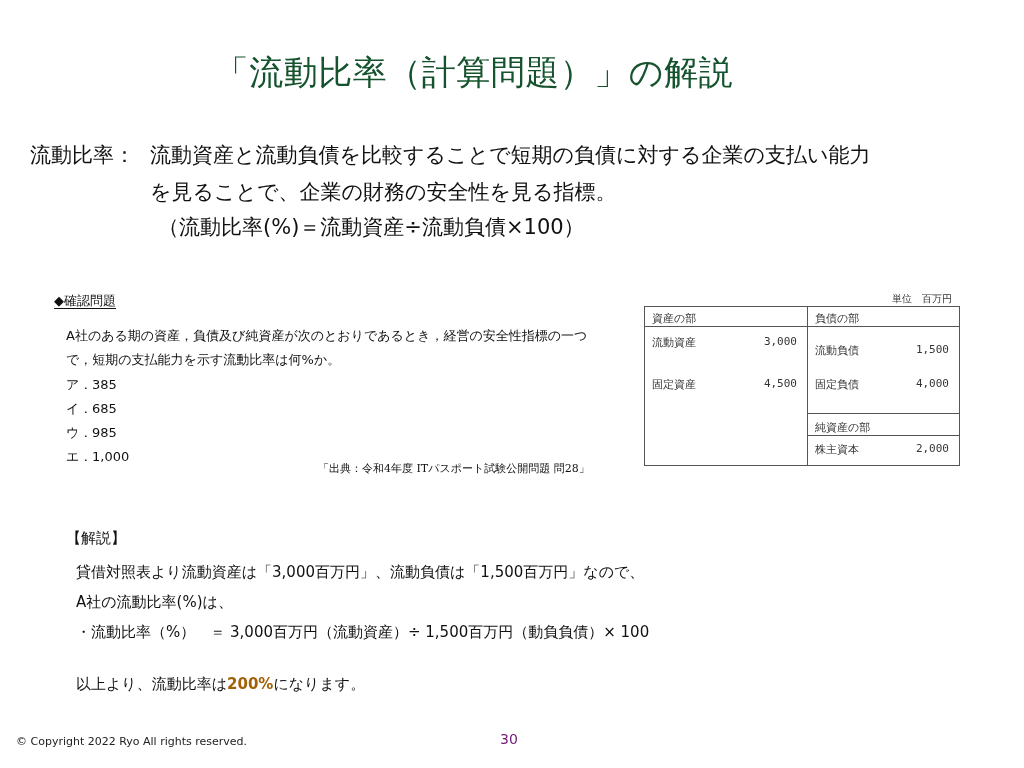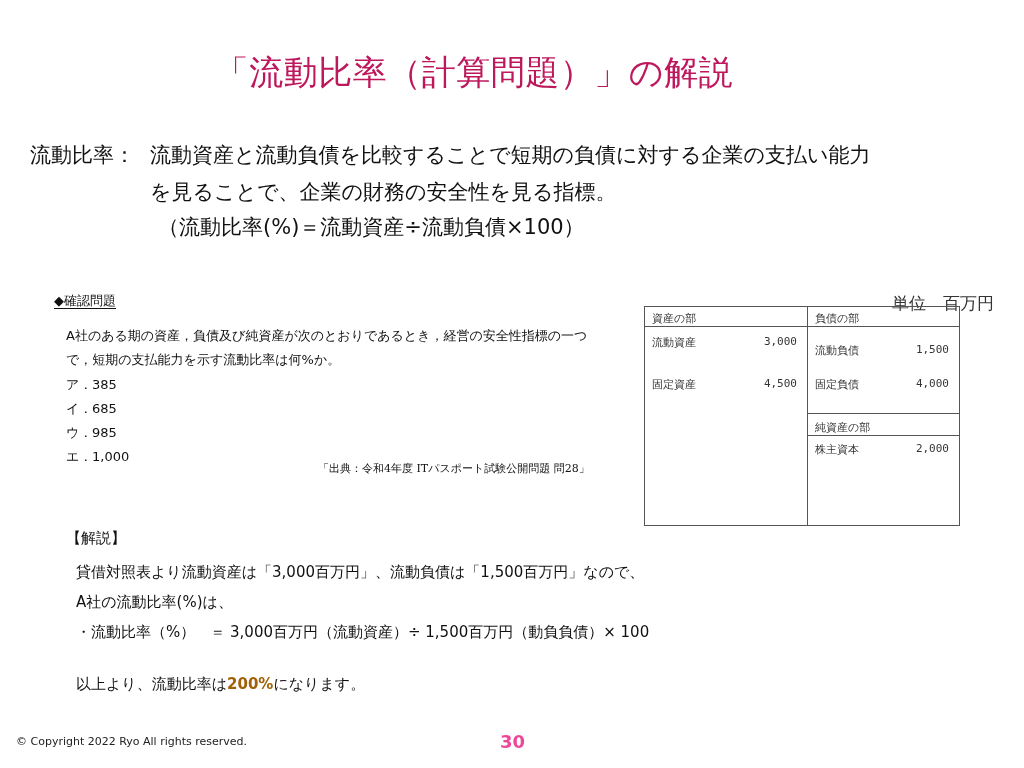--- a/index.html
+++ b/index.html
@@ -1,55 +1,55 @@
 <!DOCTYPE html>
 <html><head>
   <meta charset="utf-8">
   <style>
     * { margin: 0; padding: 0; box-sizing: border-box; }
     html, body { width: 1024px; height: 768px; background: #ffffff; overflow: hidden; }
     body { position: relative; font-family: "DejaVu Sans", "Liberation Sans", sans-serif; color: #111; }
     .abs { position: absolute; white-space: nowrap; }
 
-    .title { left: 0; width: 948px; top: 50px; text-align: center; font-size: 34px; color: #be185d; letter-spacing: 0.5px; }
+    .title { left: 0; width: 948px; top: 50px; text-align: center; font-size: 34px; color: #14532d; letter-spacing: 0.5px; }
 
     .def { font-size: 21px; color: #111; }
     .def-label { left: 30px; top: 141px; }
     .def-line1 { left: 150px; top: 141px; }
     .def-line2 { left: 150px; top: 178px; }
     .def-line3 { left: 158px; top: 213px; }
 
     .q-head { left: 54px; top: 292px; font-size: 13px; text-decoration: underline; text-underline-offset: 3px; }
     .q-text { font-size: 13px; left: 54px; margin-left: 12px; }
     .q-t1 { top: 327px; }
     .q-t2 { top: 351px; }
     .choice { font-size: 13px; left: 66px; }
     .c1 { top: 376px; } .c2 { top: 400px; } .c3 { top: 424px; } .c4 { top: 448px; }
     .choice .k { display: inline-block; width: 26px; }
     .source { left: 318px; top: 461px; font-size: 11px; font-family: "DejaVu Serif", "Liberation Serif", serif; }
 
-    .bs-unit { left: 892px; top: 292px; font-size: 17px; color: #333; }
-    .bs { position: absolute; left: 644px; top: 306px; width: 316px; height: 220px; border: 1.5px solid #555; font-family: "DejaVu Sans Mono", "Liberation Mono", monospace; font-size: 11px; color: #333; }
+    .bs-unit { left: 892px; top: 292px; font-size: 10px; color: #333; }
+    .bs { position: absolute; left: 644px; top: 306px; width: 316px; height: 160px; border: 1.5px solid #555; font-family: "DejaVu Sans Mono", "Liberation Mono", monospace; font-size: 11px; color: #333; }
     .bs-col { position: absolute; top: 0; bottom: 0; }
     .bs-left { left: 0; width: 163px; border-right: 1.5px solid #555; }
     .bs-right { left: 163px; right: 0; }
     .bs-head { height: 20px; border-bottom: 1.2px solid #555; padding: 4px 0 0 7px; }
     .bs-row { position: absolute; left: 7px; right: 10px; display: flex; justify-content: space-between; }
     .bs-hline { position: absolute; left: 0; right: 0; border-top: 1.2px solid #555; }
 
     .exp { font-size: 15px; color: #111; }
     .exp-head { left: 66px; top: 529px; }
     .exp-l1 { left: 76px; top: 563px; }
     .exp-l2 { left: 76px; top: 593px; }
     .exp-l3 { left: 76px; top: 623px; }
     .exp-l4 { left: 76px; top: 675px; }
     .highlight { color: #a16207; font-weight: bold; }
 
     .copyright { left: 16px; top: 735px; font-size: 11px; color: #222; }
-    .page-num { left: 500px; top: 731px; font-size: 18px; color: #ec4899; font-weight: bold; }
+    .page-num { left: 500px; top: 731px; font-size: 14px; color: #701a75; }
   </style>
 </head>
 <body>
 
 <div class="abs title">「流動比率（計算問題）」の解説</div>
 
 <div class="abs def def-label">流動比率：</div>
 <div class="abs def def-line1">流動資産と流動負債を比較することで短期の負債に対する企業の支払い能力</div>
 <div class="abs def def-line2">を見ることで、企業の財務の安全性を見る指標。</div>
 <div class="abs def def-line3">（流動比率(%)＝流動資産÷流動負債×100）</div>

